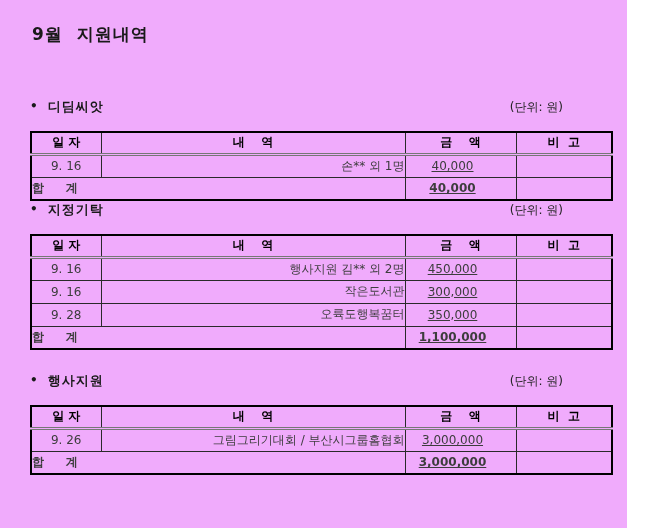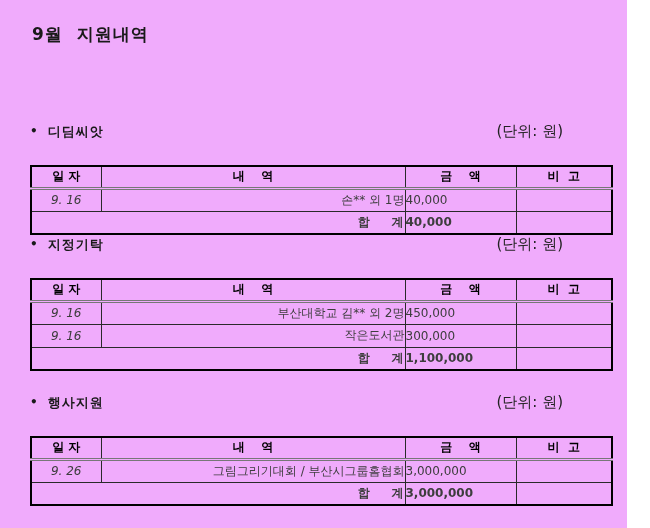--- a/index.html
+++ b/index.html
@@ -20,43 +20,43 @@
     letter-spacing: 1px;
     margin: 0 0 0 2px;
     white-space: pre;
   }
   .section { width: 583px; }
   .section-header {
     display: flex;
     justify-content: space-between;
     align-items: baseline;
   }
-  .section-header.first { margin-top: 76px; gap: 31px; }
+  .section-header.first { margin-top: 52px; gap: 31px; }
   .section-header.second { }
   .section-header.third { margin-top: 22px; }
   .section-title {
     font-size: 13px;
     font-weight: bold;
     letter-spacing: 1px;
     white-space: pre;
   }
   .bullet {
     font-size: 12px;
     margin-right: 9px;
     position: relative;
     top: -1px;
   }
   .unit-label {
-    font-size: 15px;
+    font-size: 12px;
     color: #222222;
     margin-right: 50px;
     white-space: pre;
   }
   table.support-table {
-    margin-top: 24px;
+    margin-top: 15px;
     border-collapse: collapse;
     table-layout: fixed;
     width: 581px;
     border: 2px solid #000000;
   }
   table.support-table td, table.support-table th {
     border: 1px solid #2a2a2a;
     font-size: 12px;
     padding: 0;
     overflow: hidden;
@@ -64,30 +64,30 @@
   }
   table.support-table th {
     height: 22px;
     font-weight: bold;
     text-align: center;
     white-space: pre;
     border-bottom: 3px double #777777;
     color: #000000;
   }
   table.support-table td { height: 23px; color: #3d3d3d; }
-  .c-date   { text-align: center; font-style: italic; }
+  .c-date   { text-align: center; }
   .c-desc   { text-align: right; padding-left: 9px !important; white-space: pre; }
-  .c-amount { text-align: left; padding-right: 16px !important; }
+  .c-amount { text-align: center; padding-right: 16px !important; text-decoration: underline; }
   .c-note   { }
   .total-row td {
     font-weight: bold;
     color: #000000;
   }
   .c-total-label {
-    text-align: right;
+    text-align: left;
     white-space: pre;
     letter-spacing: 1px;
   }
 </style>
 </head>
 <body>
 
 <div class="doc">
 
   <h1 class="page-title">9월  지원내역</h1>
@@ -144,28 +144,34 @@
         <tr>
           <th>일 자</th>
           <th>내    역</th>
           <th>금    액</th>
           <th>비  고</th>
         </tr>
       </thead>
       <tbody>
         <tr>
           <td class="c-date">9. 16</td>
-          <td class="c-desc">부산대학교 김** 외 2명</td>
+          <td class="c-desc">행사지원 김** 외 2명</td>
           <td class="c-amount">450,000</td>
           <td class="c-note"></td>
         </tr>
         <tr>
           <td class="c-date">9. 16</td>
           <td class="c-desc">작은도서관</td>
           <td class="c-amount">300,000</td>
+          <td class="c-note"></td>
+        </tr>
+        <tr>
+          <td class="c-date">9. 28</td>
+          <td class="c-desc">오륙도행복꿈터</td>
+          <td class="c-amount">350,000</td>
           <td class="c-note"></td>
         </tr>
         <tr class="total-row">
           <td class="c-total-label" colspan="2">합    계</td>
           <td class="c-amount">1,100,000</td>
           <td class="c-note"></td>
         </tr>
       </tbody>
     </table>
   </div>

